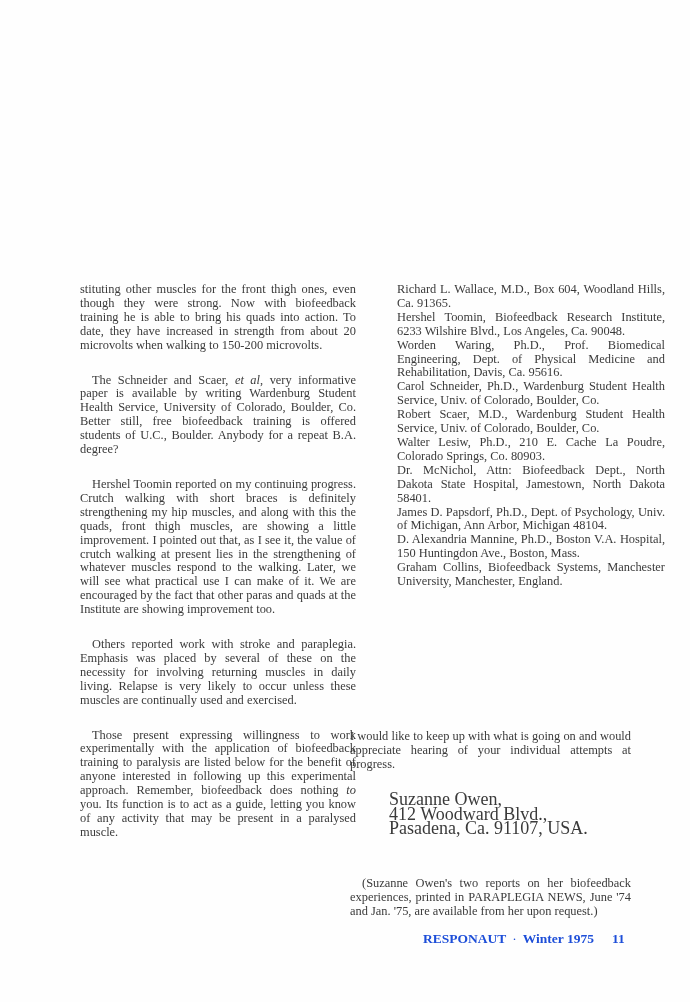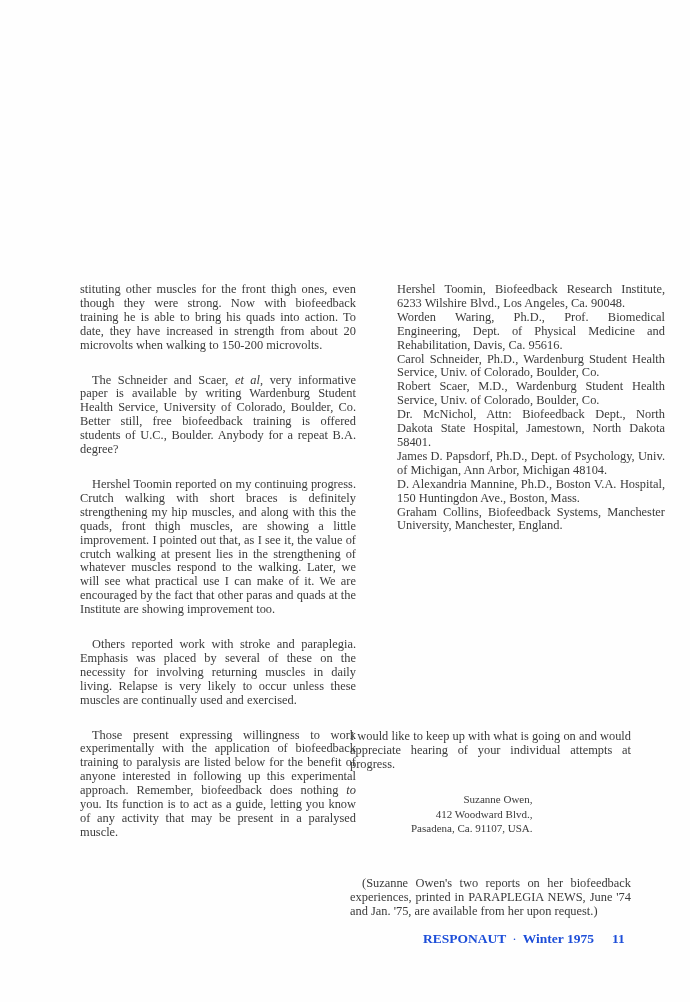--- a/index.html
+++ b/index.html
@@ -9,43 +9,45 @@
     }
     .col { position: absolute; font-size: 12.4px; line-height: 13.9px; text-align: justify; margin-left: 34px; }
     .left { left: 46px; top: 283px; width: 276px; }
     .right { left: 363px; top: 283px; width: 268px; }
     .para { margin: 0 0 21px 0; }
     .para.indent { text-indent: 12px; }
     .para.first { text-indent: 0; }
     .entry { margin: 0; }
     .right-para { position: absolute; left: 350px; width: 281px; font-size: 12.4px; line-height: 13.9px; text-align: justify; }
     .keep { top: 718px; }
-    .sig { position: absolute; left: 411px; top: 792px; font-size: 11px; line-height: 14.5px; text-align: right; }
+    .sig { position: absolute; left: 389px; top: 792px; font-size: 18px; line-height: 14.5px; }
     .note { top: 865px; text-indent: 12px; }
     .footer { position: absolute; left: 423px; top: 931px; font-size: 13.5px; font-weight: bold; color: #1d4ed8; white-space: nowrap; }
     .footer .sep { font-weight: normal; margin: 0 6px; }
     .footer .page { margin-left: 18px; }
     em { }
   </style>
 </head>
 <body>
 
 <div class="col left">
   <p class="para first">stituting other muscles for the front thigh ones, even though they were strong. Now with biofeedback training he is able to bring his quads into action. To date, they have increased in strength from about 20 microvolts when walking to 150-200 microvolts.</p>
   <p class="para indent"><span>The Schneider and Scaer, </span><em>et al</em><span>, very informative paper is available by writing Wardenburg Student Health Service, University of Colorado, Boulder, Co. Better still, free biofeedback training is offered students of U.C., Boulder. Anybody for a repeat B.A. degree?</span></p>
   <p class="para indent">Hershel Toomin reported on my continuing progress. Crutch walking with short braces is definitely strengthening my hip muscles, and along with this the quads, front thigh muscles, are showing a little improvement. I pointed out that, as I see it, the value of crutch walking at present lies in the strengthening of whatever muscles respond to the walking. Later, we will see what practical use I can make of it. We are encouraged by the fact that other paras and quads at the Institute are showing improvement too.</p>
   <p class="para indent">Others reported work with stroke and paraplegia. Emphasis was placed by several of these on the necessity for involving returning muscles in daily living. Relapse is very likely to occur unless these muscles are continually used and exercised.</p>
   <p class="para indent"><span>Those present expressing willingness to work experimentally with the application of biofeedback training to paralysis are listed below for the benefit of anyone interested in following up this experimental approach. Remember, biofeedback does nothing </span><em>to</em><span> you. Its function is to act as a guide, letting you know of any activity that may be present in a paralysed muscle.</span></p>
 </div>
 
 <div class="col right">
+  <p class="entry">Richard L. Wallace, M.D., Box 604, Woodland Hills, Ca. 91365.</p>
   <p class="entry">Hershel Toomin, Biofeedback Research Institute, 6233 Wilshire Blvd., Los Angeles, Ca. 90048.</p>
   <p class="entry">Worden Waring, Ph.D., Prof. Biomedical Engineering, Dept. of Physical Medicine and Rehabilitation, Davis, Ca. 95616.</p>
   <p class="entry">Carol Schneider, Ph.D., Wardenburg Student Health Service, Univ. of Colorado, Boulder, Co.</p>
   <p class="entry">Robert Scaer, M.D., Wardenburg Student Health Service, Univ. of Colorado, Boulder, Co.</p>
+  <p class="entry">Walter Lesiw, Ph.D., 210 E. Cache La Poudre, Colorado Springs, Co. 80903.</p>
   <p class="entry">Dr. McNichol, Attn: Biofeedback Dept., North Dakota State Hospital, Jamestown, North Dakota 58401.</p>
   <p class="entry">James D. Papsdorf, Ph.D., Dept. of Psychology, Univ. of Michigan, Ann Arbor, Michigan 48104.</p>
   <p class="entry">D. Alexandria Mannine, Ph.D., Boston V.A. Hospital, 150 Huntingdon Ave., Boston, Mass.</p>
   <p class="entry">Graham Collins, Biofeedback Systems, Manchester University, Manchester, England.</p>
 </div>
 
 <p class="right-para keep">I would like to keep up with what is going on and would appreciate hearing of your individual attempts at progress.</p>
 
 <div class="sig">
   <div>Suzanne Owen,</div>

